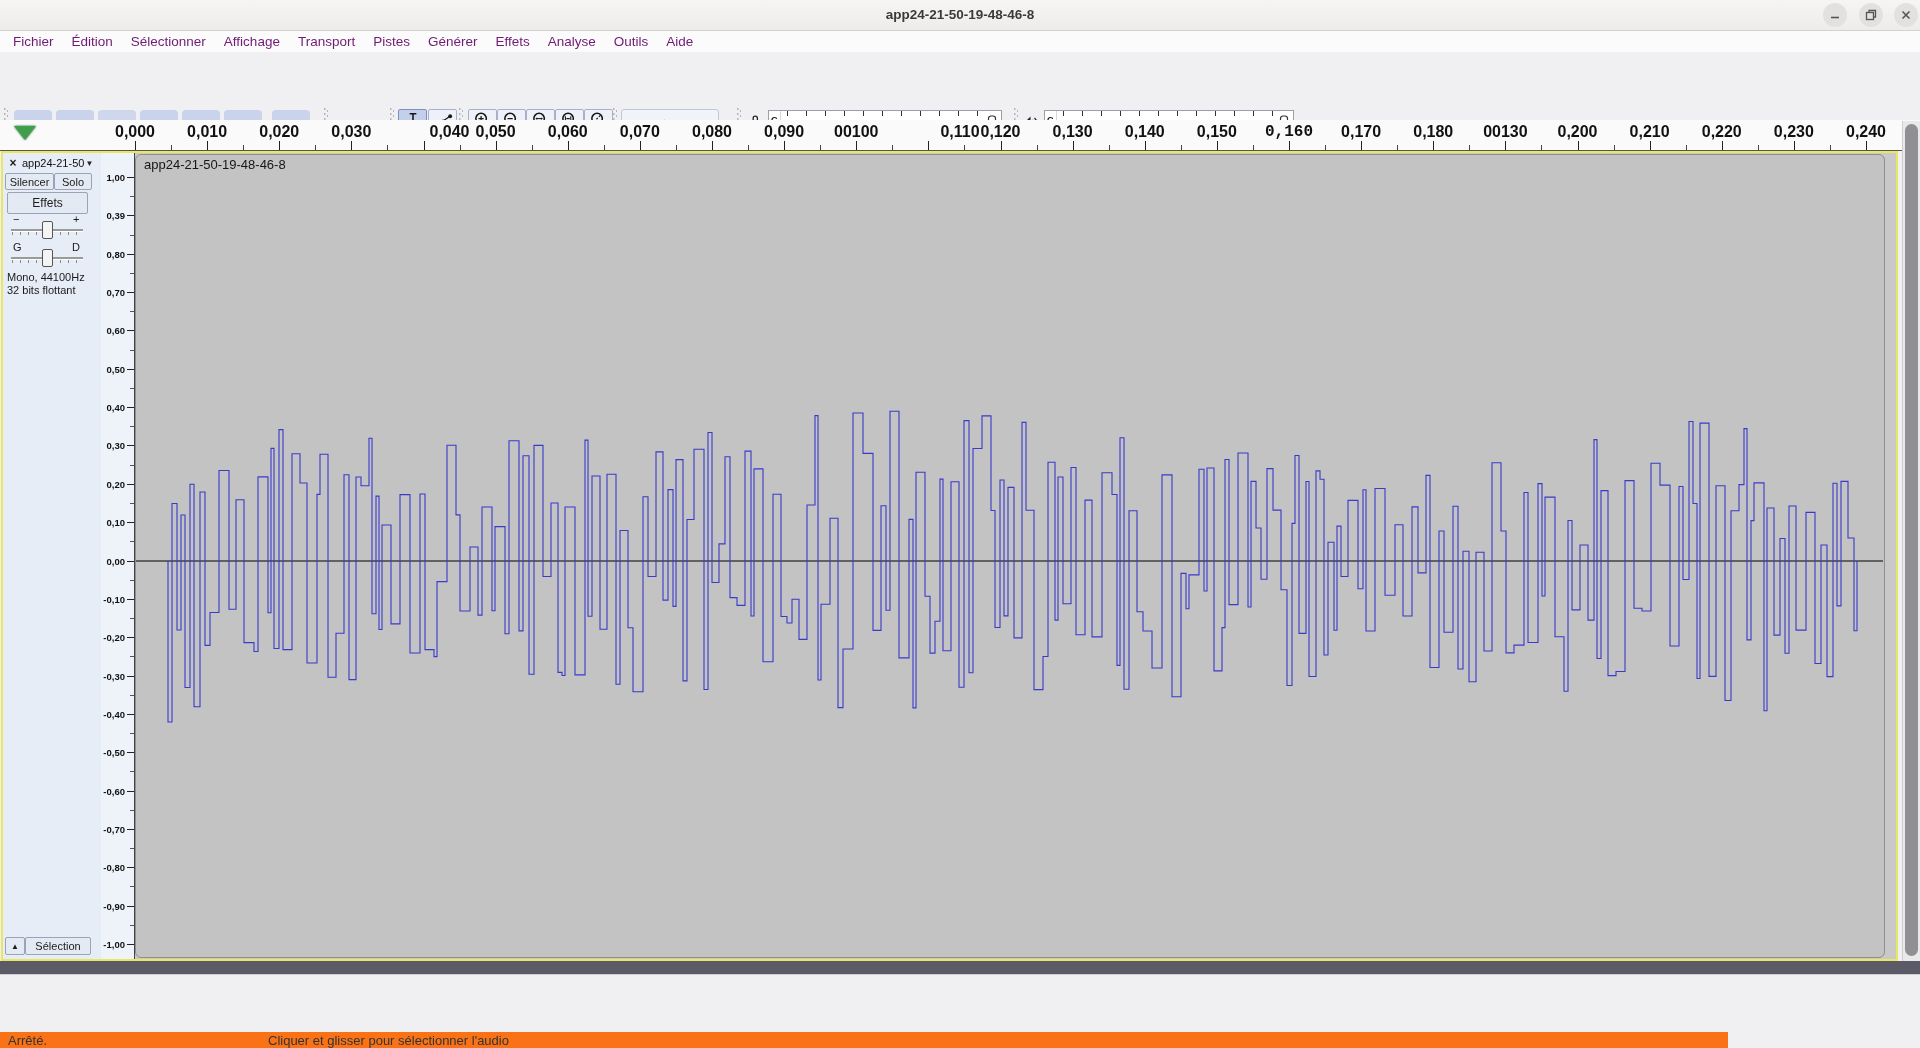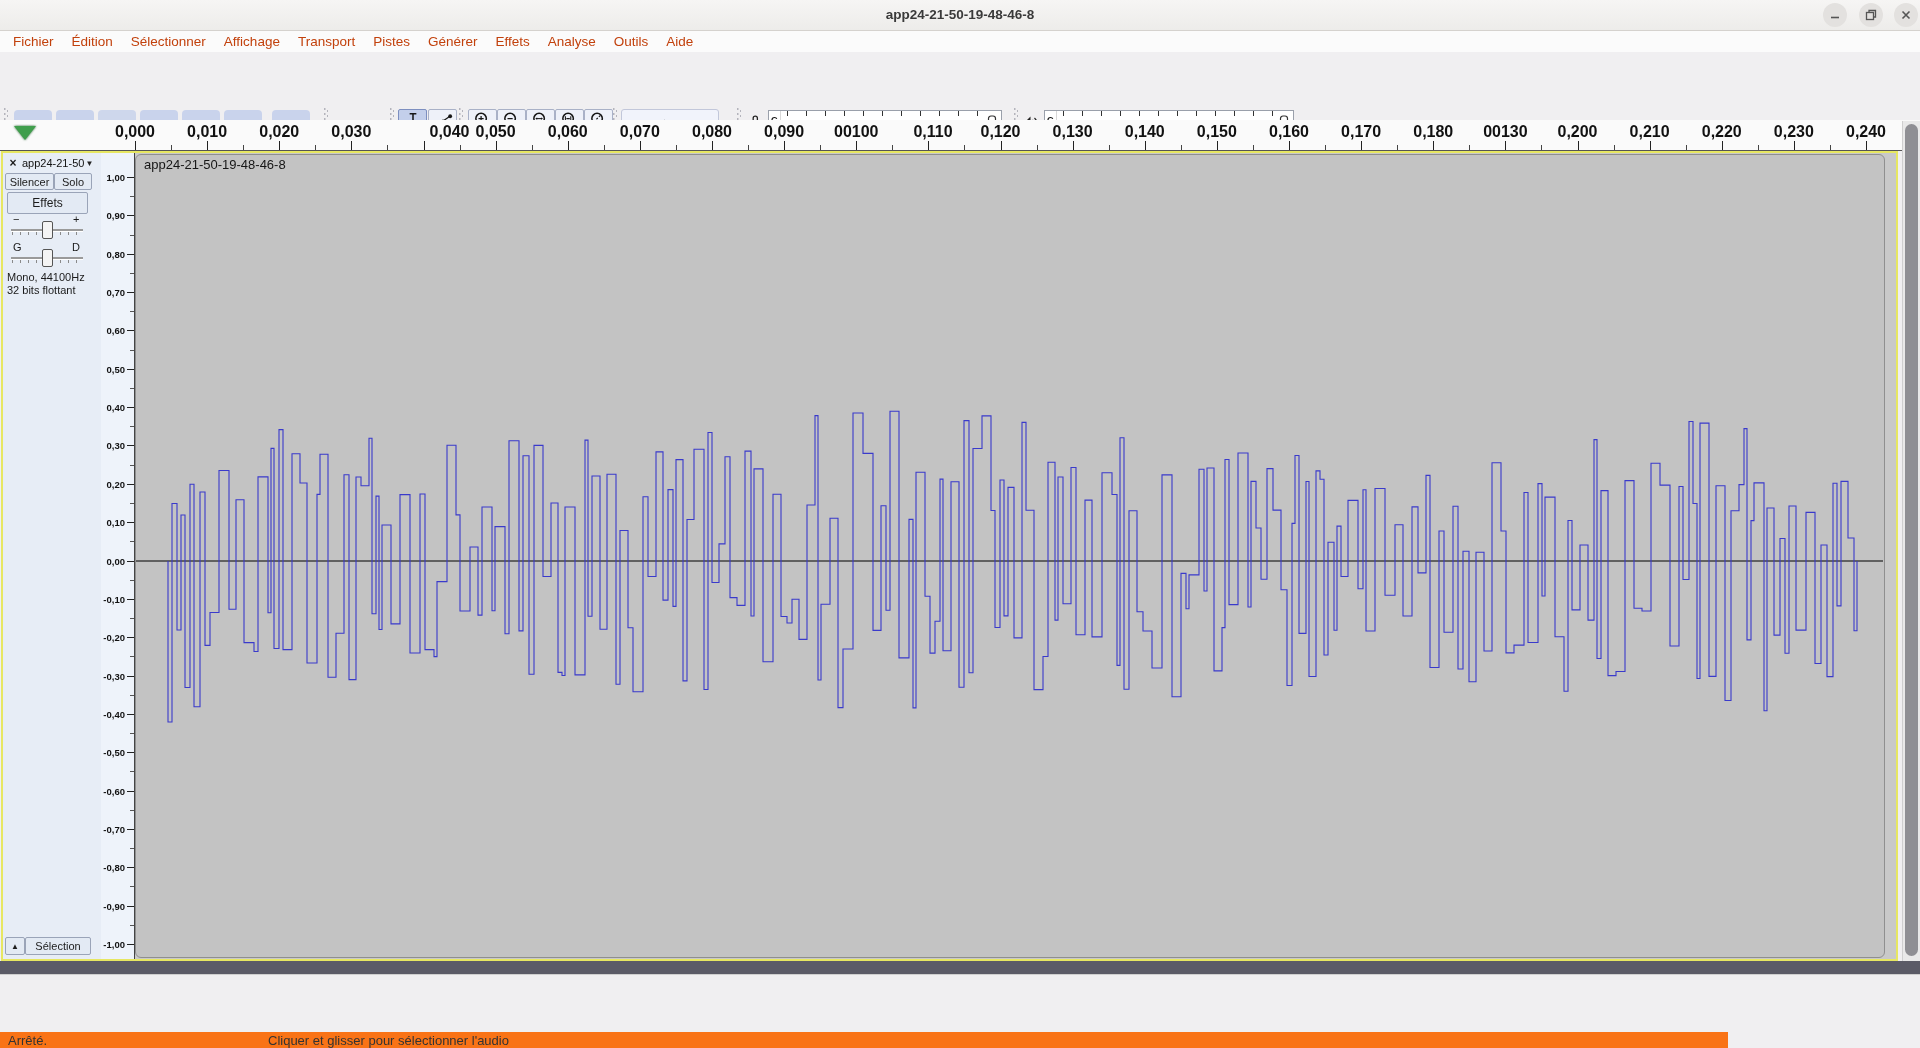--- a/index.html
+++ b/index.html
@@ -8,21 +8,21 @@
        -webkit-font-smoothing:antialiased;}
   .abs{position:absolute;}
   
   #titlebar{left:0;top:0;width:1920px;height:30px;
     background:linear-gradient(#f6f5f4,#edecea);border-bottom:1px solid #d5d2ce;}
   #title{width:100%;text-align:center;line-height:30px;font-size:13.5px;font-weight:bold;color:#3a3a3a;}
   .winbtn{top:3px;width:24px;height:24px;border-radius:50%;background:#e3e1df;
     display:flex;align-items:center;justify-content:center;color:#5a5a5a;font-size:13px;cursor:default;}
   
   #menubar{left:0;top:31px;width:1920px;height:21px;background:#fbfbfb;display:flex;align-items:center;padding-left:4px;}
-  .menu-item{padding:0 9px;font-size:13.5px;color:#c2410c;line-height:21px;}
+  .menu-item{padding:0 9px;font-size:13.5px;color:#701a75;line-height:21px;}
   
   #toolbar{left:0;top:52px;width:1920px;height:68px;background:#f0eff1;border-bottom:1px solid #c9c9c9;}
   .grip{top:56px;width:4px;height:48px;
     background-image:repeating-linear-gradient(to bottom,#b4b4bc 0 2px,transparent 2px 5px),
                      repeating-linear-gradient(to bottom,#b4b4bc 0 2px,transparent 2px 5px);
     background-size:1.5px 100%,1.5px 100%;background-position:0 0,3px 2px;background-repeat:no-repeat;}
   .tbtn{background:#c9d3ec;border-radius:4px;display:flex;align-items:center;justify-content:center;}
   .toolbtn{background:#eef1f9;border:1px solid #a9b1c7;border-radius:2px;
     display:flex;align-items:center;justify-content:center;}
   .toolbtn.active{background:#c3cfeb;border-color:#7d8fc0;}
@@ -345,36 +345,36 @@
         <div class="tl-minor" style="left: 675.938px;"></div>
         <div class="tl-label" style="left: 712px;">0,080</div>
         <div class="tl-major" style="left: 712px;"></div>
         <div class="tl-minor" style="left: 748.062px;"></div>
         <div class="tl-label" style="left: 784.125px;">0,090</div>
         <div class="tl-major" style="left: 784.125px;"></div>
         <div class="tl-minor" style="left: 820.188px;"></div>
         <div class="tl-label" style="left: 856.25px;">00100</div>
         <div class="tl-major" style="left: 856.25px;"></div>
         <div class="tl-minor" style="left: 892.312px;"></div>
-        <div class="tl-label" style="left: 933px;">0,110</div>
+        <div class="tl-label" style="left: 960px;">0,110</div>
         <div class="tl-major" style="left: 928.375px;"></div>
         <div class="tl-minor" style="left: 964.438px;"></div>
         <div class="tl-label" style="left: 1000.5px;">0,120</div>
         <div class="tl-major" style="left: 1000.5px;"></div>
         <div class="tl-minor" style="left: 1036.56px;"></div>
         <div class="tl-label" style="left: 1072.62px;">0,130</div>
         <div class="tl-major" style="left: 1072.62px;"></div>
         <div class="tl-minor" style="left: 1108.69px;"></div>
         <div class="tl-label" style="left: 1144.75px;">0,140</div>
         <div class="tl-major" style="left: 1144.75px;"></div>
         <div class="tl-minor" style="left: 1180.81px;"></div>
         <div class="tl-label" style="left: 1216.88px;">0,150</div>
         <div class="tl-major" style="left: 1216.88px;"></div>
         <div class="tl-minor" style="left: 1252.94px;"></div>
-        <div class="tl-label" style="left: 1289px;">0,160</div>
+        <div class="tl-label" style="left: 1289px; font-family: Liberation Mono, monospace;">0,160</div>
         <div class="tl-major" style="left: 1289px;"></div>
         <div class="tl-minor" style="left: 1325.06px;"></div>
         <div class="tl-label" style="left: 1361.12px;">0,170</div>
         <div class="tl-major" style="left: 1361.12px;"></div>
         <div class="tl-minor" style="left: 1397.19px;"></div>
         <div class="tl-label" style="left: 1433.25px;">0,180</div>
         <div class="tl-major" style="left: 1433.25px;"></div>
         <div class="tl-minor" style="left: 1469.31px;"></div>
         <div class="tl-label" style="left: 1505.38px;">00130</div>
         <div class="tl-major" style="left: 1505.38px;"></div>
@@ -424,21 +424,21 @@
 
       <div class="tp-btn abs" style="left:2px;bottom:4px;width:18px;height:16px;font-size:8px">▲</div>
       <div class="tp-btn abs" style="left:22px;bottom:4px;width:64px;height:16px">Sélection</div>
     </div>
 
     <div id="vruler" class="abs">
         <div id="vr-marks">
           <div class="vr-label" style="top: 24px;">1,00</div>
           <div class="vr-major" style="top: 24px;"></div>
           <div class="vr-minor" style="top: 43.175px;"></div>
-          <div class="vr-label" style="top: 62.35px;">0,90</div>
+          <div class="vr-label" style="top: 62.35px;">0,39</div>
           <div class="vr-major" style="top: 62.35px;"></div>
           <div class="vr-minor" style="top: 81.525px;"></div>
           <div class="vr-label" style="top: 100.7px;">0,80</div>
           <div class="vr-major" style="top: 100.7px;"></div>
           <div class="vr-minor" style="top: 119.875px;"></div>
           <div class="vr-label" style="top: 139.05px;">0,70</div>
           <div class="vr-major" style="top: 139.05px;"></div>
           <div class="vr-minor" style="top: 158.225px;"></div>
           <div class="vr-label" style="top: 177.4px;">0,60</div>
           <div class="vr-major" style="top: 177.4px;"></div>

